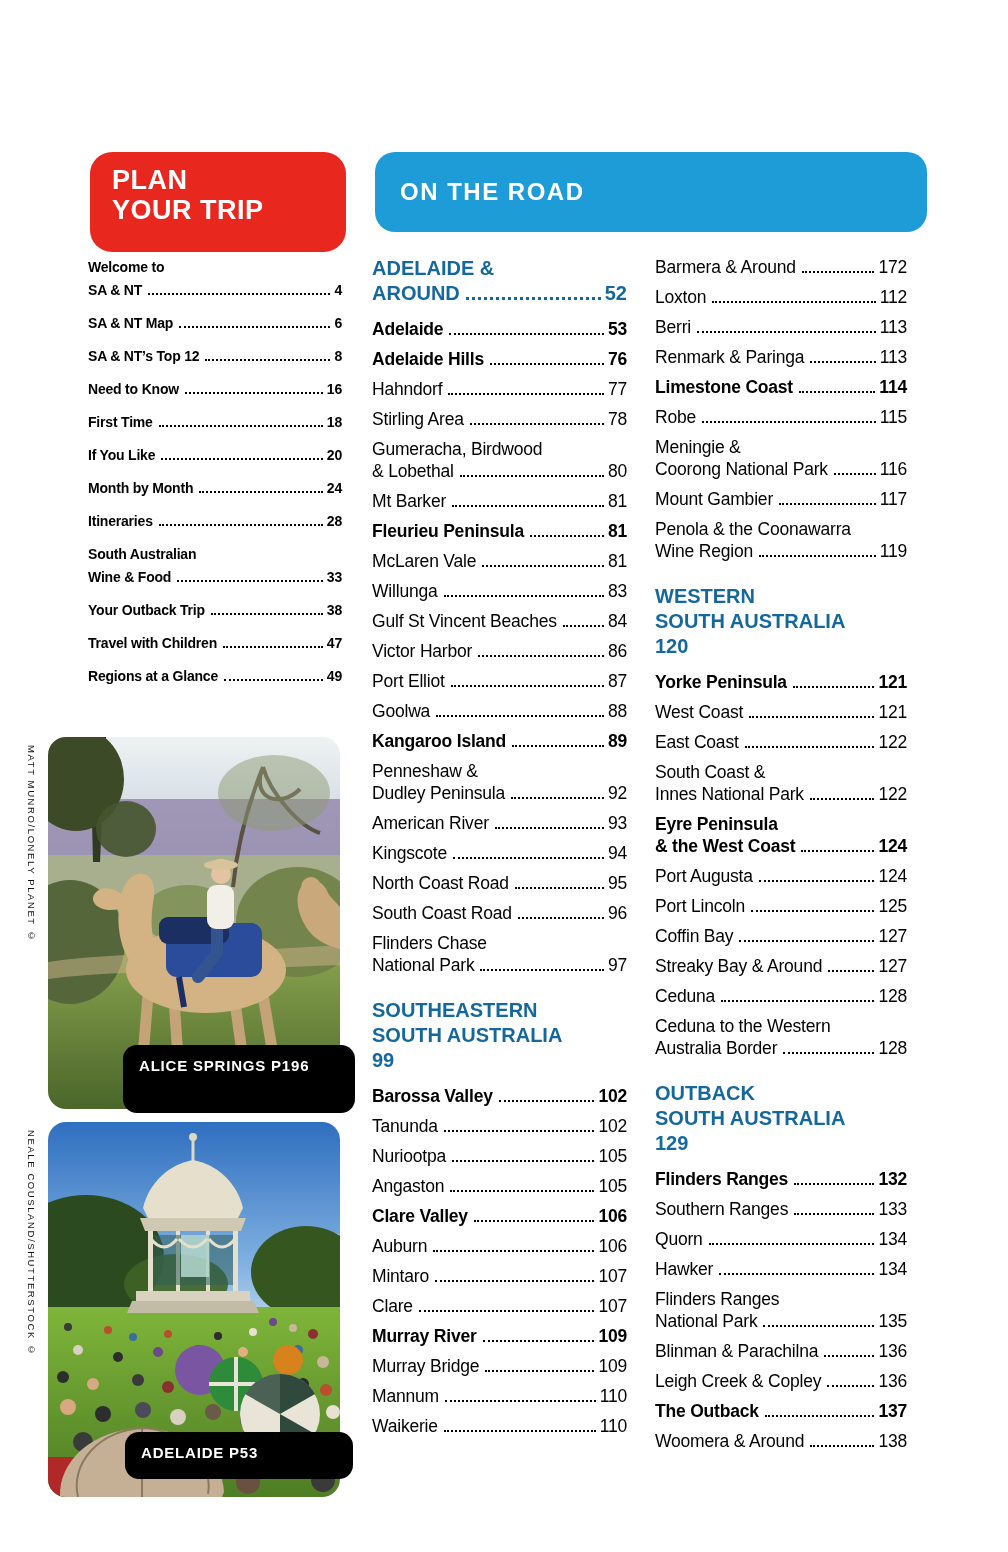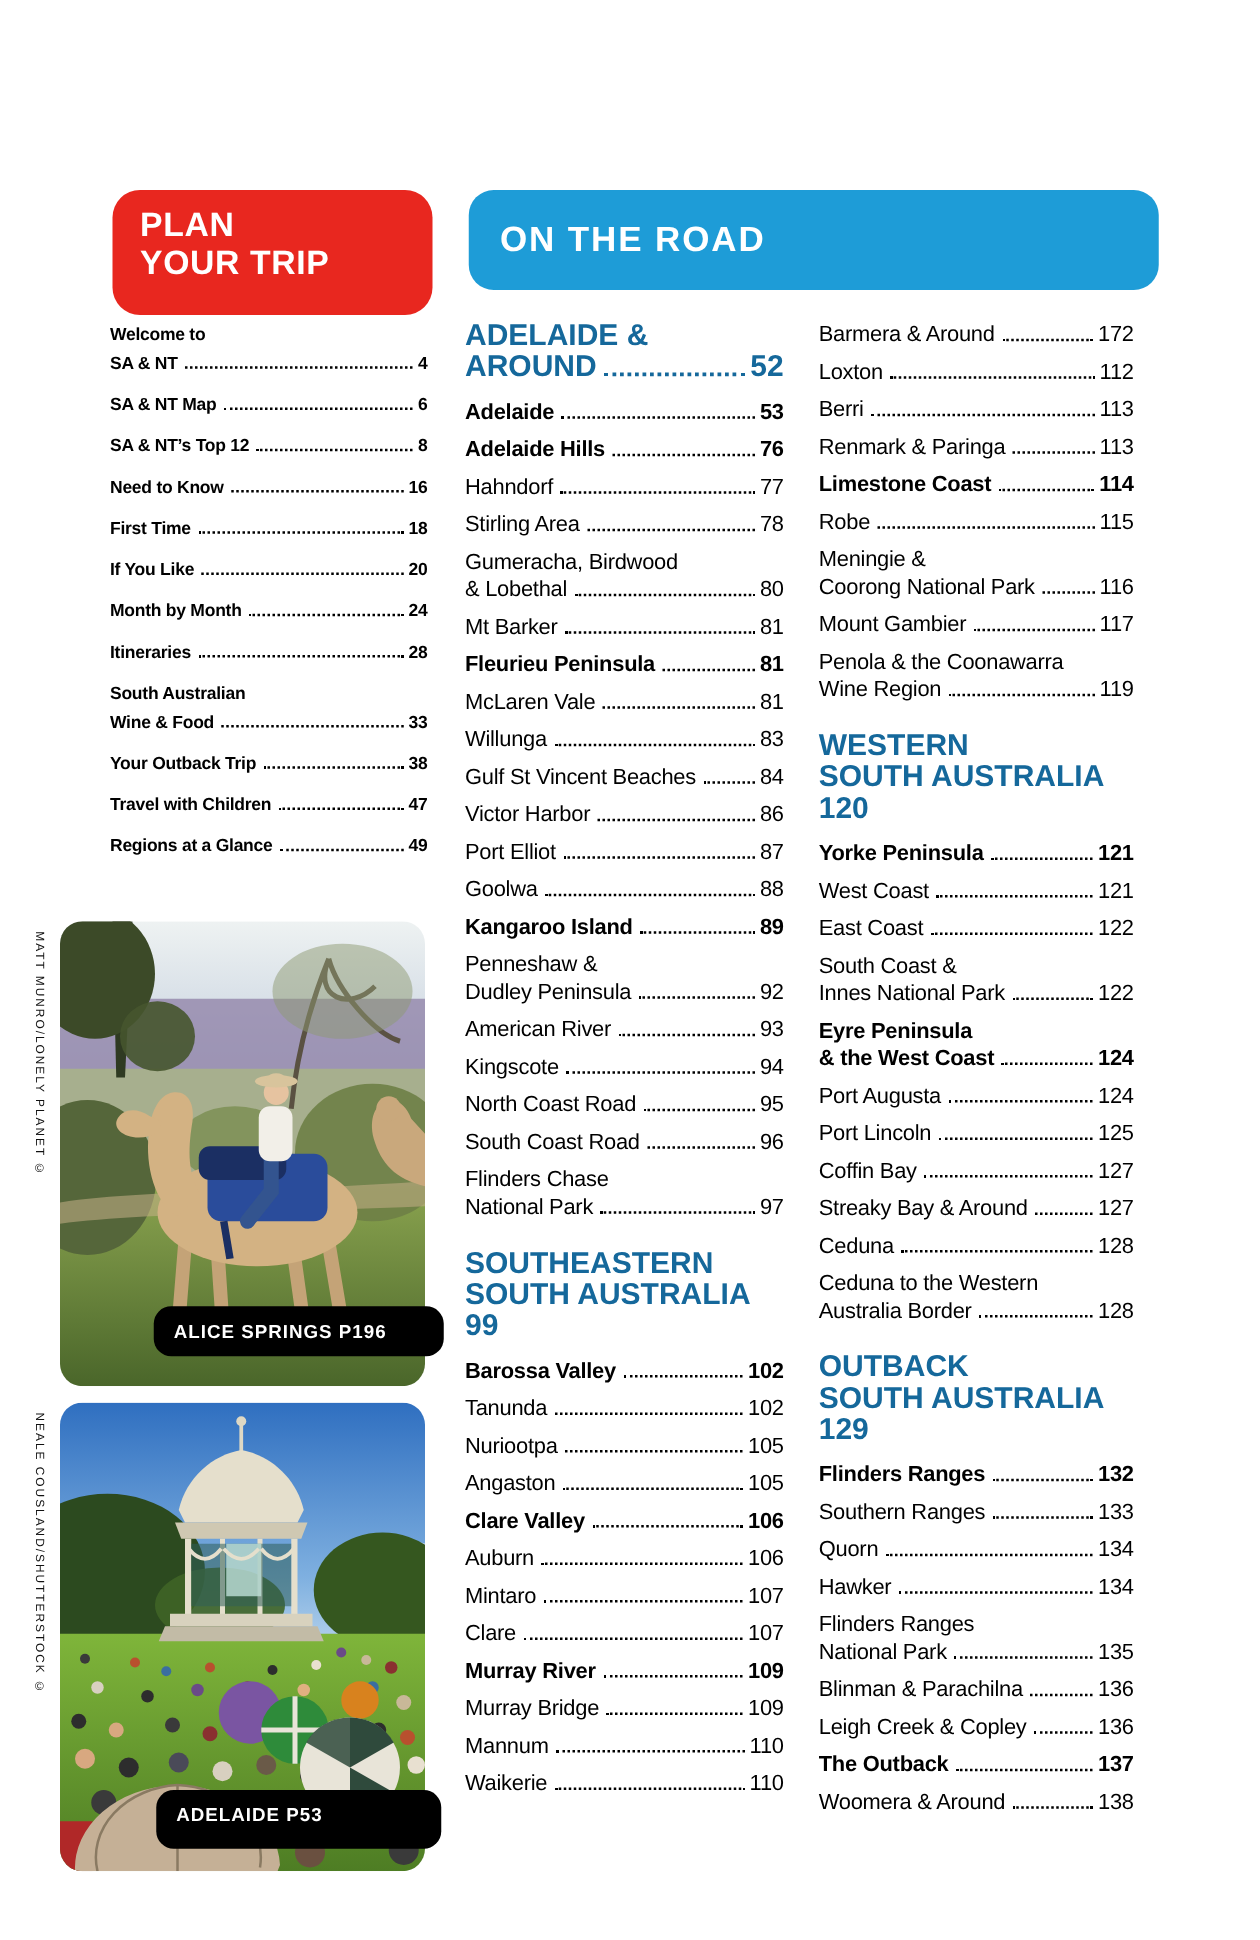--- a/index.html
+++ b/index.html
@@ -10,56 +10,56 @@
   
   .banner-red{
     position:absolute;left:90px;top:152px;width:256px;height:100px;
     background:#e8271f;border-radius:22px;color:#fff;font-weight:bold;
     font-size:27px;line-height:30px;padding:13px 0 0 22px;box-sizing:border-box;
     letter-spacing:.5px;
   }
   .banner-blue{
     position:absolute;left:375px;top:152px;width:552px;height:80px;
     background:#1e9cd7;border-radius:20px;color:#fff;font-weight:bold;
-    font-size:28px;line-height:80px;padding-left:25px;box-sizing:border-box;
+    font-size:24px;line-height:80px;padding-left:25px;box-sizing:border-box;
     letter-spacing:1.5px;
   }
   
   .column{position:absolute;top:256px;}
   .plan-col{left:88px;width:254px;}
   .mid-col{left:372px;width:255px;}
   .right-col{left:655px;width:252px;}
 
   .toc-item{font-size:17.5px;line-height:22px;margin-bottom:8px;letter-spacing:-0.2px;}
   .plan-col .toc-item{font-size:14px;line-height:23px;margin-bottom:10px;font-weight:bold;}
   .toc-item.bold{font-weight:bold;}
   .toc-last{display:flex;align-items:baseline;}
   .toc-name{white-space:nowrap;}
   .toc-page{white-space:nowrap;}
   .dots{flex:1 1 auto;min-width:8px;border-bottom:2.5px dotted #000;margin:0 4px 3px 6px;}
   .toc-item.section{
-    color:#15689b;font-weight:bold;font-size:24px;line-height:25px;
+    color:#15689b;font-weight:bold;font-size:20px;line-height:25px;
     margin-top:22px;margin-bottom:12px;letter-spacing:0;
   }
   .toc-item.section .dots{border-bottom:3px dotted #15689b;margin-bottom:4px;}
   .toc-item.section.no-dots .toc-last{justify-content:space-between;flex-direction:column;}
   .column > .toc-item.section:first-child{margin-top:0;}
 
   
   .photo{position:absolute;left:48px;width:292px;border-radius:18px;overflow:hidden;}
   #photo1{top:737px;height:372px;}
   #photo2{top:1122px;height:375px;}
   .photo svg{display:block;width:100%;height:100%;}
 
   .caption{
     position:absolute;background:#000;color:#fff;border-radius:14px;
     font-size:15px;font-weight:bold;letter-spacing:.8px;
     padding:12px 16px;box-sizing:border-box;
   }
-  #caption1{left:123px;top:1045px;width:232px;height:40px;}
+  #caption1{left:123px;top:1045px;width:232px;height:68px;}
   #caption2{left:125px;top:1432px;width:228px;height:47px;}
 
   .credit{
     position:absolute;writing-mode:vertical-rl;font-size:9.5px;
     letter-spacing:1.6px;color:#111;white-space:nowrap;
   }
   #credit1{left:26px;top:745px;}
   #credit2{left:26px;top:1130px;}
 </style>
 </head>

